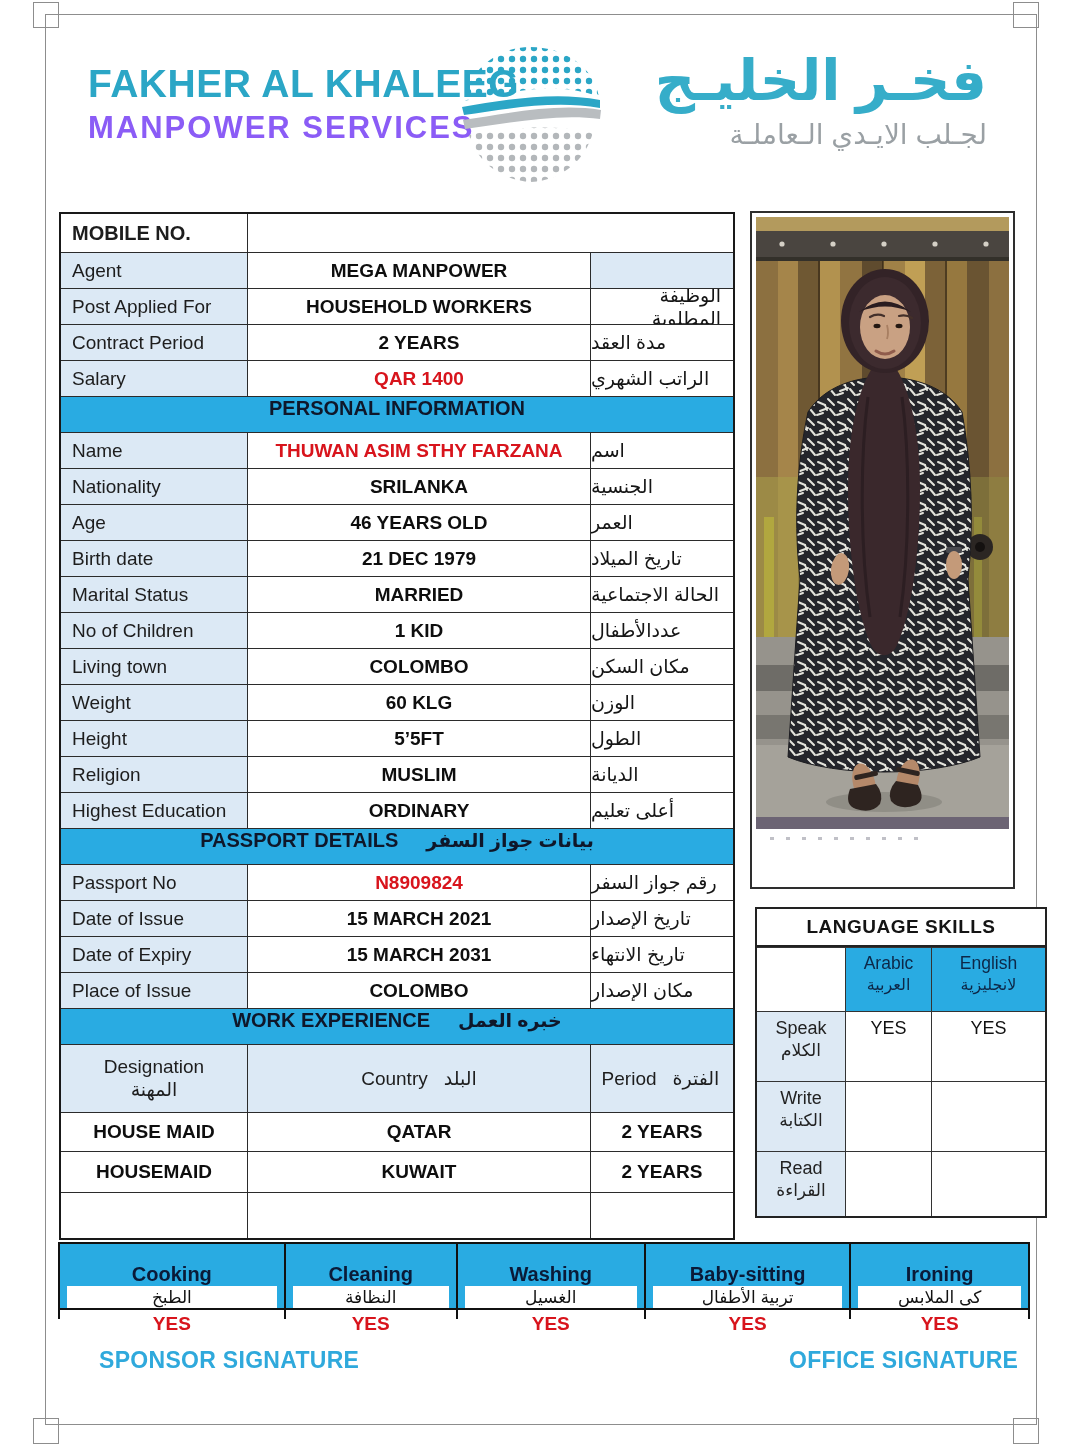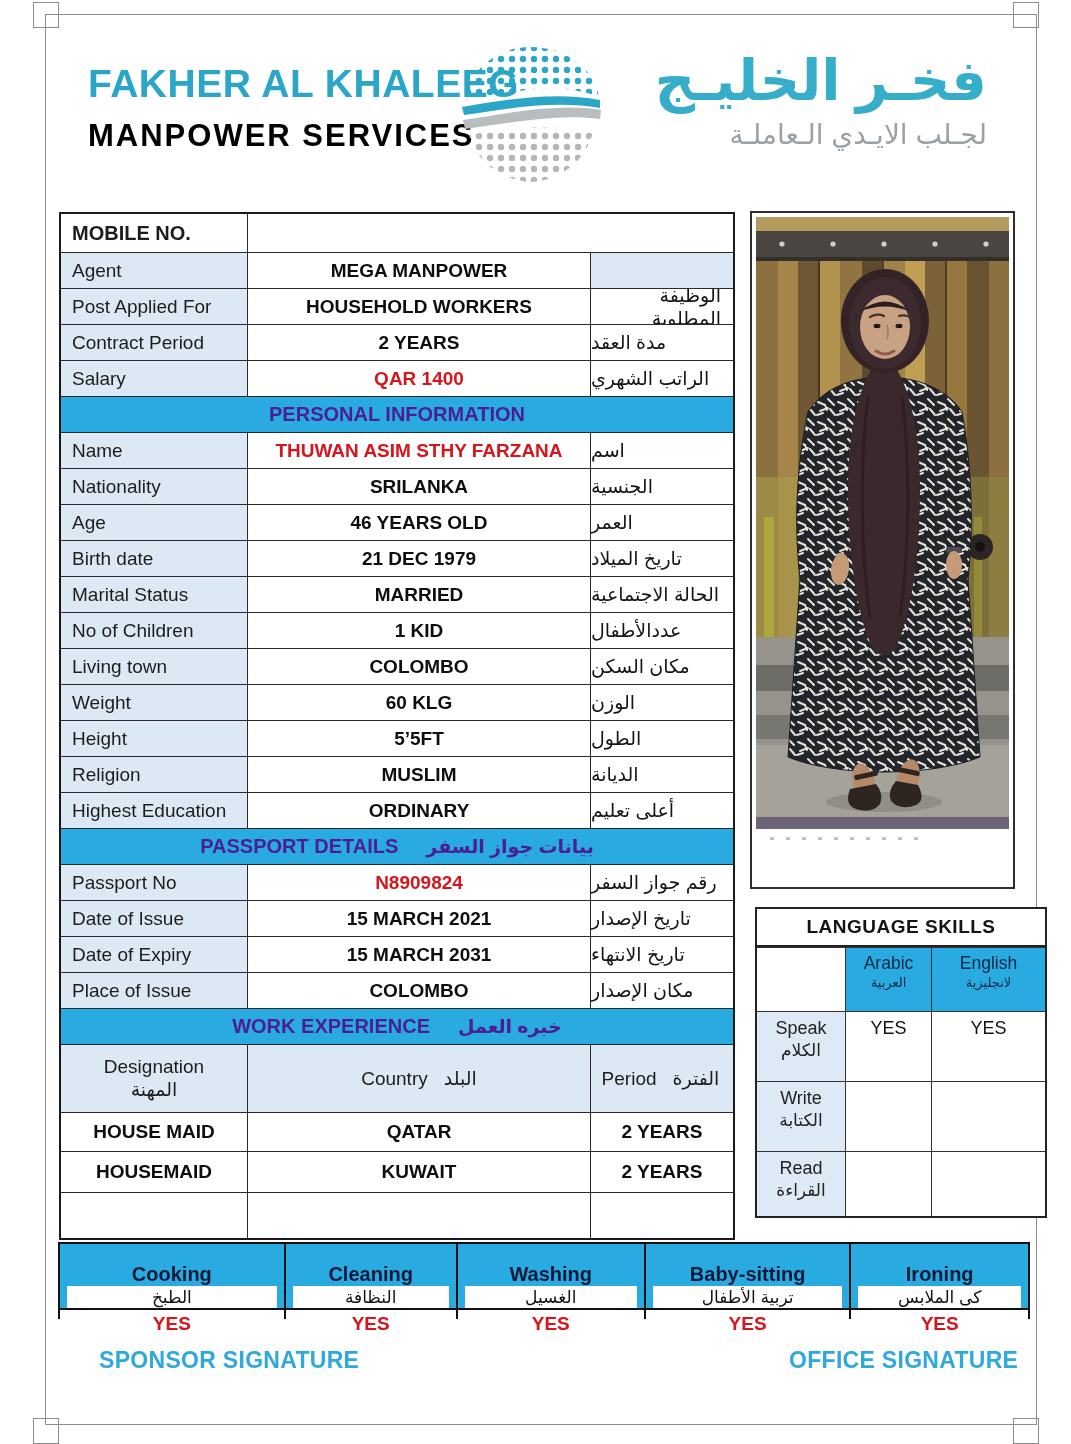--- a/index.html
+++ b/index.html
@@ -6,21 +6,21 @@
   .page{position:relative;width:1071px;height:1444px;background:#fff;overflow:hidden;
         font-family:"Liberation Sans","DejaVu Sans",sans-serif;}
   
   .frame{position:absolute;left:45px;top:14px;width:990px;height:1409px;border:1px solid #8d8d8d;}
   .cmark{position:absolute;width:24px;height:24px;border:1px solid #8d8d8d;background:transparent;}
   .cm-tl{left:33px;top:2px}.cm-tr{left:1013px;top:2px}.cm-bl{left:33px;top:1418px}.cm-br{left:1013px;top:1418px}
 
   
   .logo-en{position:absolute;left:88px;top:64px;line-height:1.05;}
   .logo-en .l1{font-size:39px;font-weight:bold;color:#2ba6c6;letter-spacing:.5px;display:block;}
-  .logo-en .l2{font-size:31px;font-weight:bold;color:#000000;letter-spacing:2px;display:block;margin-top:15px;}
+  .logo-en .l2{font-size:31px;font-weight:bold;color:#8b5cf6;letter-spacing:2px;display:block;margin-top:7px;}
   .logo-globe{position:absolute;left:452px;top:42px;width:158px;height:152px;}
   .logo-ar{position:absolute;right:84px;top:50px;text-align:right;direction:rtl;}
   .logo-ar .a1{font-size:56px;font-weight:bold;color:#36adc9;display:block;line-height:1.1;}
   .logo-ar .a2{font-size:28px;color:#9aa0a4;display:block;margin-top:6px;}
 
   
   .itable{position:absolute;left:59px;top:212px;width:676px;height:1028px;border:2px solid #191919;
           display:flex;flex-direction:column;box-sizing:border-box;background:#fff;}
   .tr{display:flex;border-top:1px solid #2b2b2b;box-sizing:border-box;flex:0 0 auto;}
   .tr:first-child{border-top:none;}
@@ -28,22 +28,22 @@
   .td:first-child{border-left:none;}
   .c1{flex:0 0 186px;background:#dce9f5;padding-left:11px;font-size:19px;color:#1d1d1d;}
   .c2{flex:0 0 343px;justify-content:center;font-weight:bold;font-size:19px;color:#0e0e0e;text-align:center;}
   .c3{flex:1;justify-content:flex-end;padding-right:12px;font-size:19px;color:#151515;direction:rtl;}
   .c2m{flex:1;}
   .c1-white{background:#fff;font-weight:bold;font-size:20px;}
   .bgb{background:#dce9f5;}
   .red{color:#d8141c;}
   .r-mobile{height:38px}.r-std{height:36px}.r-sec{height:36px}
   .r-wxh{height:68px}.r-wx1{height:39px}.r-wx2{height:41px}.r-wxe{flex:1;}
-  .sec{background:#29abe2;display:flex;align-items:center;justify-content:center;gap:28px;
-       font-weight:bold;font-size:20px;color:#4c1d95;}
+  .sec{background:#29abe2;display:flex;justify-content:center;gap:28px;
+       font-weight:bold;font-size:20px;color:#0f172a;}
   .sec .ar{font-size:19px;direction:rtl;}
   .wxh .td{background:#dce9f5;justify-content:center;text-align:center;font-size:19px;color:#1d1d1d;
            padding:0;font-weight:normal;}
   .wx-des{flex-direction:column;line-height:1.2;}
   .wx-pair{gap:16px;}
   .wxv{font-weight:bold;font-size:19px;color:#0e0e0e;justify-content:center;padding:0;direction:ltr;}
 
   
   .photo{position:absolute;left:750px;top:211px;width:265px;height:678px;border:2px solid #2e2e2e;
          background:#fff;box-sizing:border-box;padding:4px 4px 0 4px;}
@@ -56,21 +56,21 @@
   .lang-title{height:38px;flex:0 0 auto;display:flex;align-items:center;justify-content:center;
         font-size:19px;font-weight:bold;color:#141414;border-bottom:2px solid #222;box-sizing:border-box;letter-spacing:.5px;}
   .lrow{display:flex;border-top:1px solid #333;box-sizing:border-box;flex:0 0 auto;}
   .lrow:first-of-type{border-top:none;}
   .lc{box-sizing:border-box;border-left:1px solid #333;display:flex;flex-direction:column;align-items:center;
       padding-top:5px;line-height:1.25;}
   .lc:first-child{border-left:none;}
   .lcol1{flex:0 0 88px}.lcol2{flex:0 0 86px}.lcol3{flex:1}
   .lhead{height:64px}
   .lhead .lcol2,.lhead .lcol3{background:#29abe2;color:#0d2747;font-size:17.5px;}
-  .lhead .lar{font-size:13px;direction:rtl;}
+  .lhead .lar{font-size:16px;direction:rtl;}
   .lbody{height:70px}
   .lbody .lcol1{background:#dde9f4;font-size:18px;color:#222;}
   .lbody .lcol1 .lar{font-size:17px;direction:rtl;}
   .lyes{font-size:18px;color:#111;}
   .lrow-last{flex:1;}
 
   
   .skills{position:absolute;left:58px;top:1242px;width:972px;height:77px;border:2px solid #111;
           display:flex;box-sizing:border-box;background:#29abe2;}
   .skill{border-left:2px solid #111;display:flex;flex-direction:column;box-sizing:border-box;}

